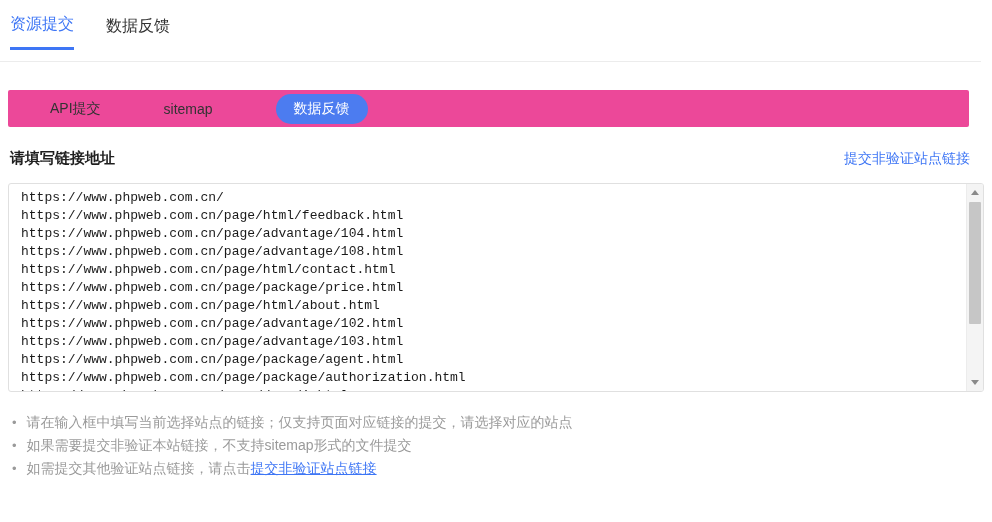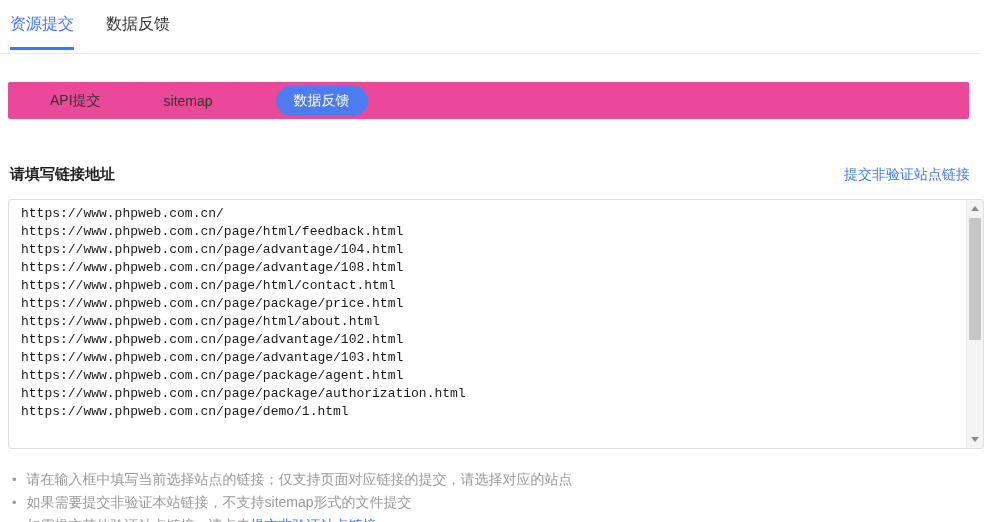--- a/index.html
+++ b/index.html
@@ -1,40 +1,40 @@
 <!DOCTYPE html>
 <html><head>
 <meta charset="utf-8">
 <style>
   * { margin: 0; padding: 0; box-sizing: border-box; }
   html,body { width: 992px; height: 522px; background: #ffffff;
     font-family: "Liberation Sans", "DejaVu Sans", sans-serif; }
 
   
-  .top-tabs { display: flex; align-items: flex-start; padding: 14px 0 4px 10px;
+  .top-tabs { display: flex; align-items: flex-end; padding: 14px 0 12px 10px;
     margin: 0 11px 0 0; border-bottom: 1px solid #ececec; }
   .top-tab { font-size: 16px; color: #333; padding-bottom: 12px; cursor: pointer; }
   .top-tab + .top-tab { margin-left: 32px; }
   .top-tab.active { color: #3e76f5; border-bottom: 3px solid #3e76f5; margin-bottom: -1px; }
 
   
   .subtab-bar { margin: 28px 23px 0 8px; height: 37px; background: #ec4899;
     border-radius: 2px; display: flex; align-items: center; padding-left: 42px; }
   .subtab { font-size: 14px; color: #333; margin-right: 63px; cursor: pointer; }
   .subtab.pill { background: #4c7cf0; color: #fff; padding: 6px 18px;
     border-radius: 15px; margin-right: 0; }
 
   
-  .section-row { margin: 46px 22px 0 10px; display: flex;
+  .section-row { margin: 22px 22px 0 10px; display: flex;
     justify-content: space-between; align-items: center; }
   .section-title { font-size: 15px; font-weight: bold; color: #1f1f1f; }
   .section-link { font-size: 14px; color: #3e76f5; cursor: pointer; }
 
   
-  .url-box { position: relative; margin: 15px 8px 0 8px; height: 250px;
+  .url-box { position: relative; margin: 15px 8px 0 8px; height: 209px;
     border: 1px solid #e0e0e0; border-radius: 3px; background: #fff; overflow: hidden; }
   .url-lines { padding: 5px 28px 0 12px; font-family: "Liberation Mono", "DejaVu Sans Mono", monospace;
     font-size: 13px; line-height: 18px; color: #1a1a1a; white-space: pre; overflow: hidden; height: 100%; }
   .scrollbar { position: absolute; top: 0; right: 0; bottom: 0; width: 17px;
     background: #f4f4f4; border-left: 1px solid #ececec; }
   .sb-arrow { position: absolute; left: 50%; transform: translateX(-50%);
     width: 0; height: 0; border-left: 4px solid transparent; border-right: 4px solid transparent; }
   .sb-up { top: 6px; border-bottom: 5px solid #8a8a8a; }
   .sb-down { bottom: 6px; border-top: 5px solid #8a8a8a; }
   .sb-thumb { position: absolute; top: 18px; left: 2px; right: 2px; height: 122px;

